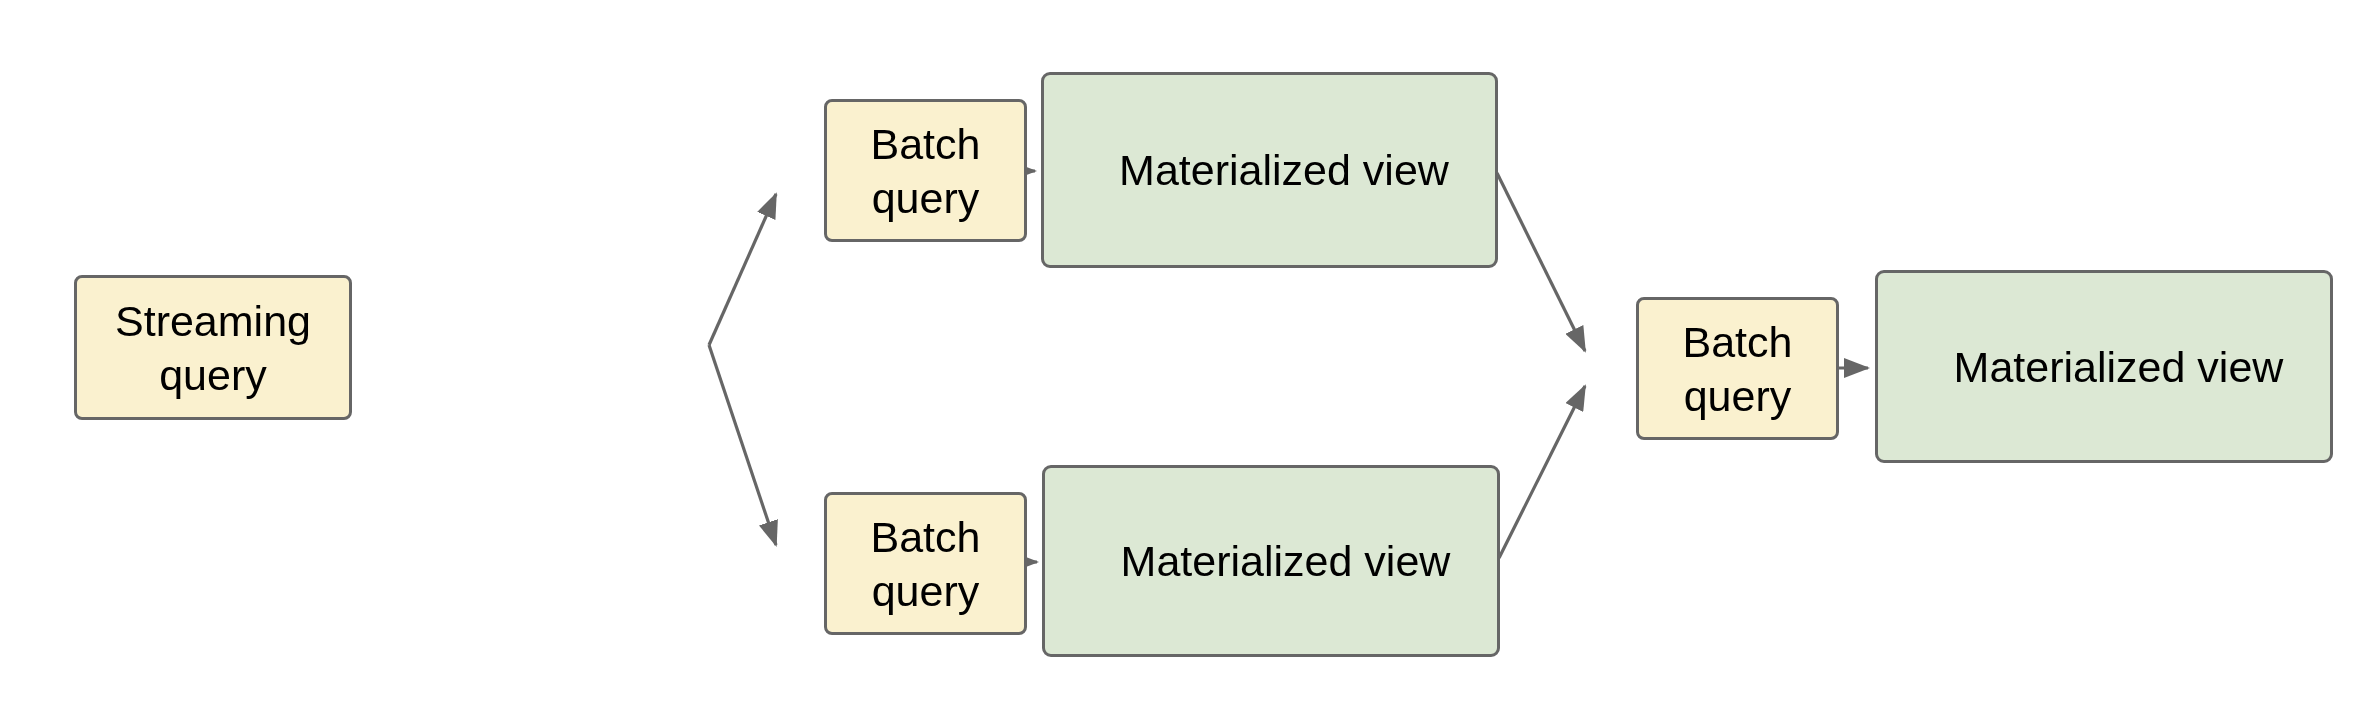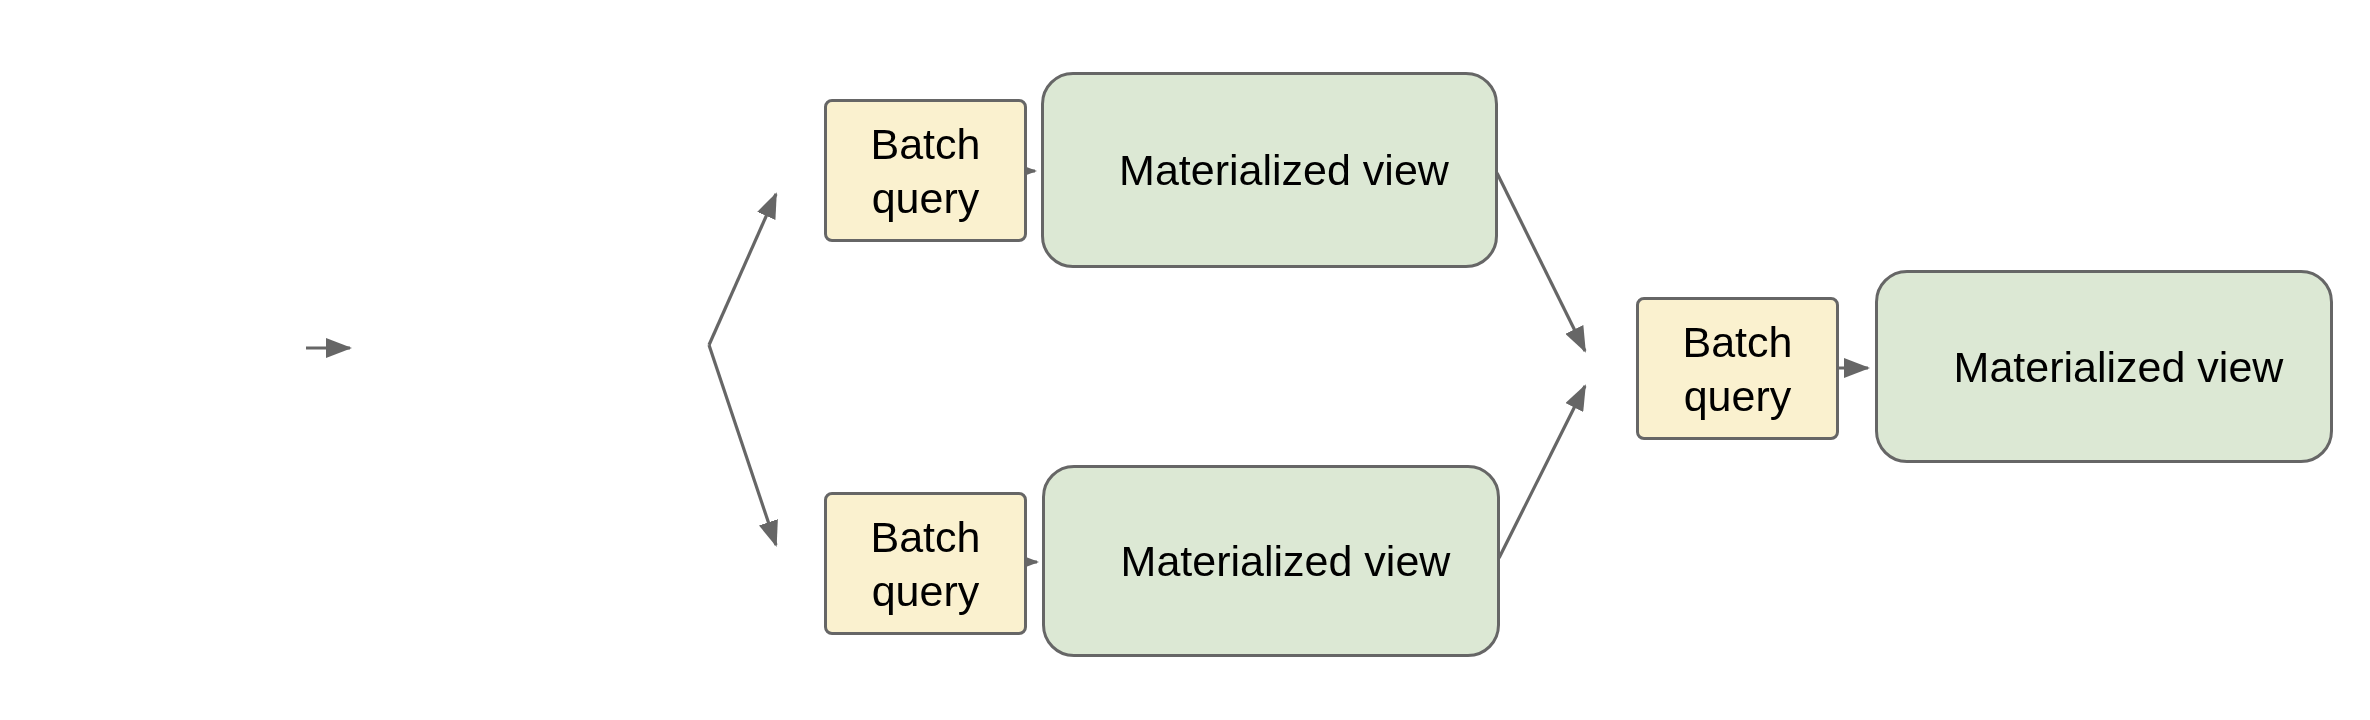--- a/index.html
+++ b/index.html
@@ -38,21 +38,21 @@
     font-size: 43px;
     line-height: 54px;
   }
   .node.query {
     background: var(--query_fill, #faf1cf);
     border-radius: 8px;
     margin-left: 44px;
   }
   .node.store {
     background: var(--store_fill, #dce8d4);
-    border-radius: 32px;
+    border-radius: 9px;
     padding-left: 29px;
   }
   .lbl {
     display: inline-block;
     padding: 0 8px;
   }
 </style>
 </head>
 <body>
 
@@ -67,20 +67,23 @@
     <line x1="306" y1="348" x2="350" y2="348" marker-end="url(#arrowhead)"></line>
     <line x1="709" y1="345" x2="776" y2="194" marker-end="url(#arrowhead)"></line>
     <line x1="709" y1="345" x2="776" y2="545" marker-end="url(#arrowhead)"></line>
     <line x1="986" y1="171" x2="1035" y2="171" marker-end="url(#arrowhead)"></line>
     <line x1="986" y1="562" x2="1037" y2="562" marker-end="url(#arrowhead)"></line>
     <line x1="1497" y1="173" x2="1585" y2="351" marker-end="url(#arrowhead)"></line>
     <line x1="1499" y1="558" x2="1585" y2="386" marker-end="url(#arrowhead)"></line>
     <line x1="1798" y1="368" x2="1868" y2="368" marker-end="url(#arrowhead)"></line>
   </svg>
 
+  <div class="node query" style="left:30px; top:275px; width:278px; height:145px">
+    <span class="lbl">Streaming query</span>
+  </div>
 
 
   <div class="node query" style="left:780px; top:99px; width:203px; height:143px">
     <span class="lbl">Batch query</span>
   </div>
 
   <div class="node store" style="left:1041px; top:72px; width:457px; height:196px">
     <span class="lbl">Materialized view</span>
   </div>
 

